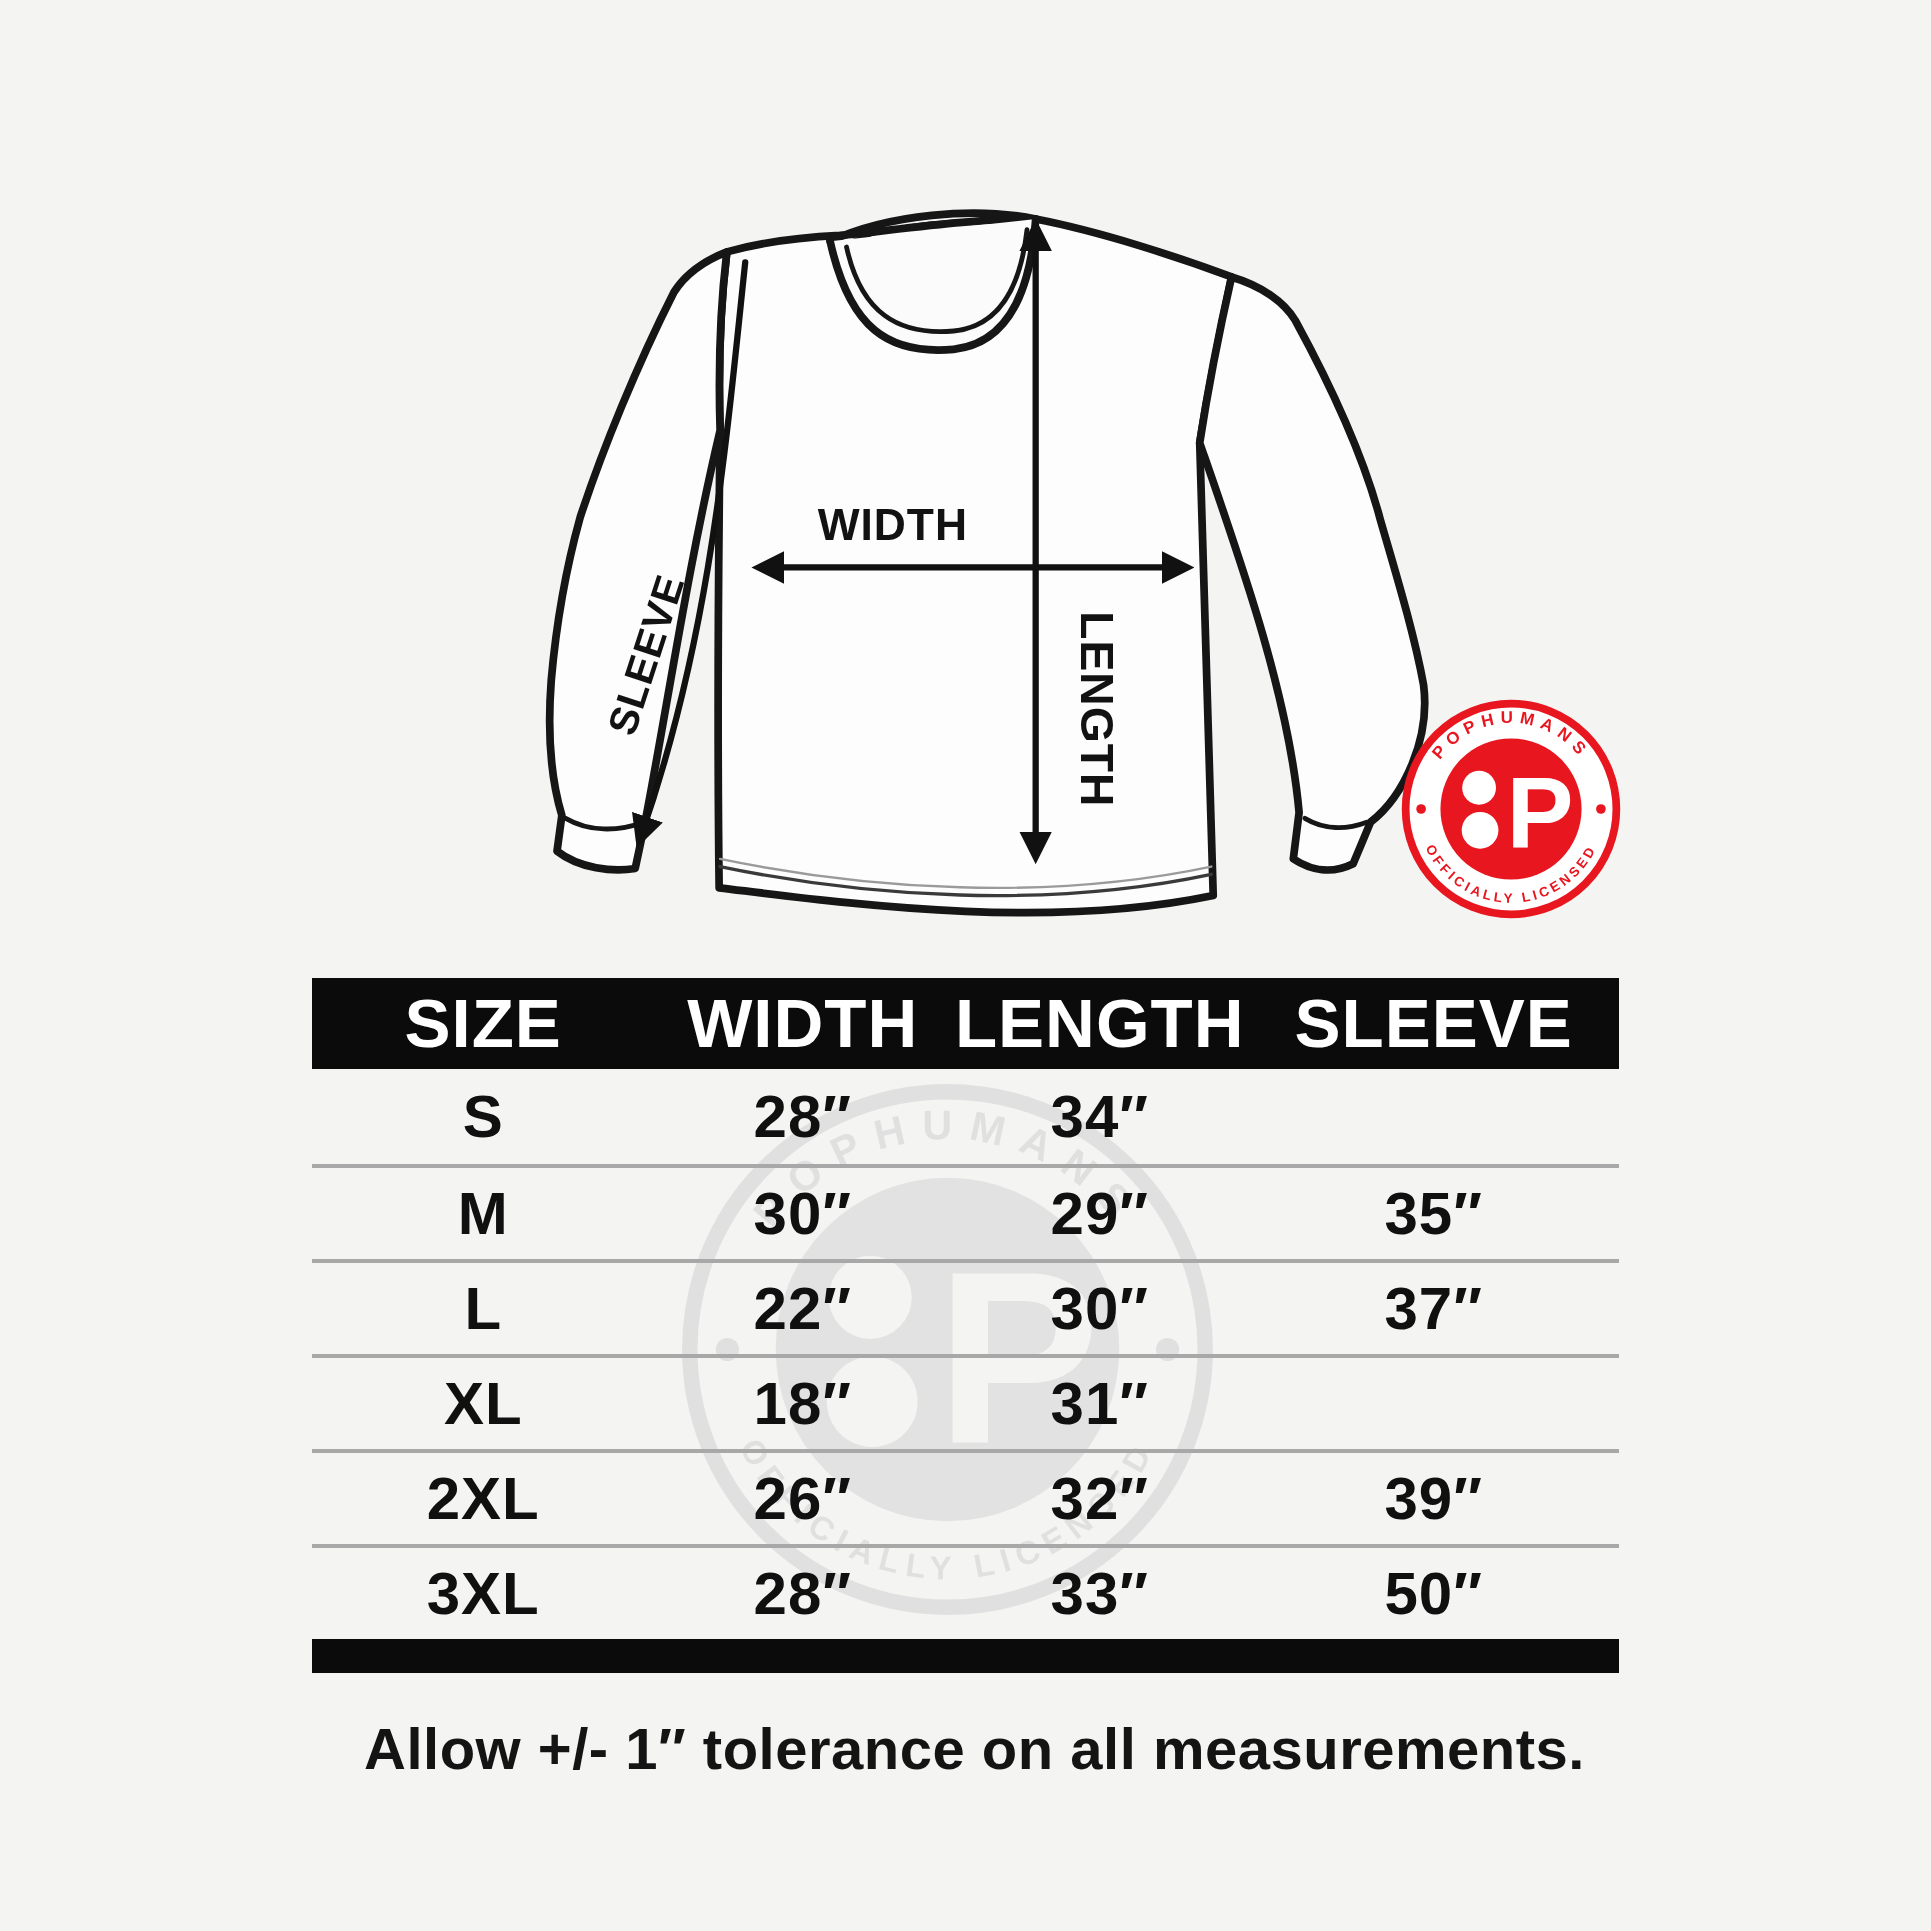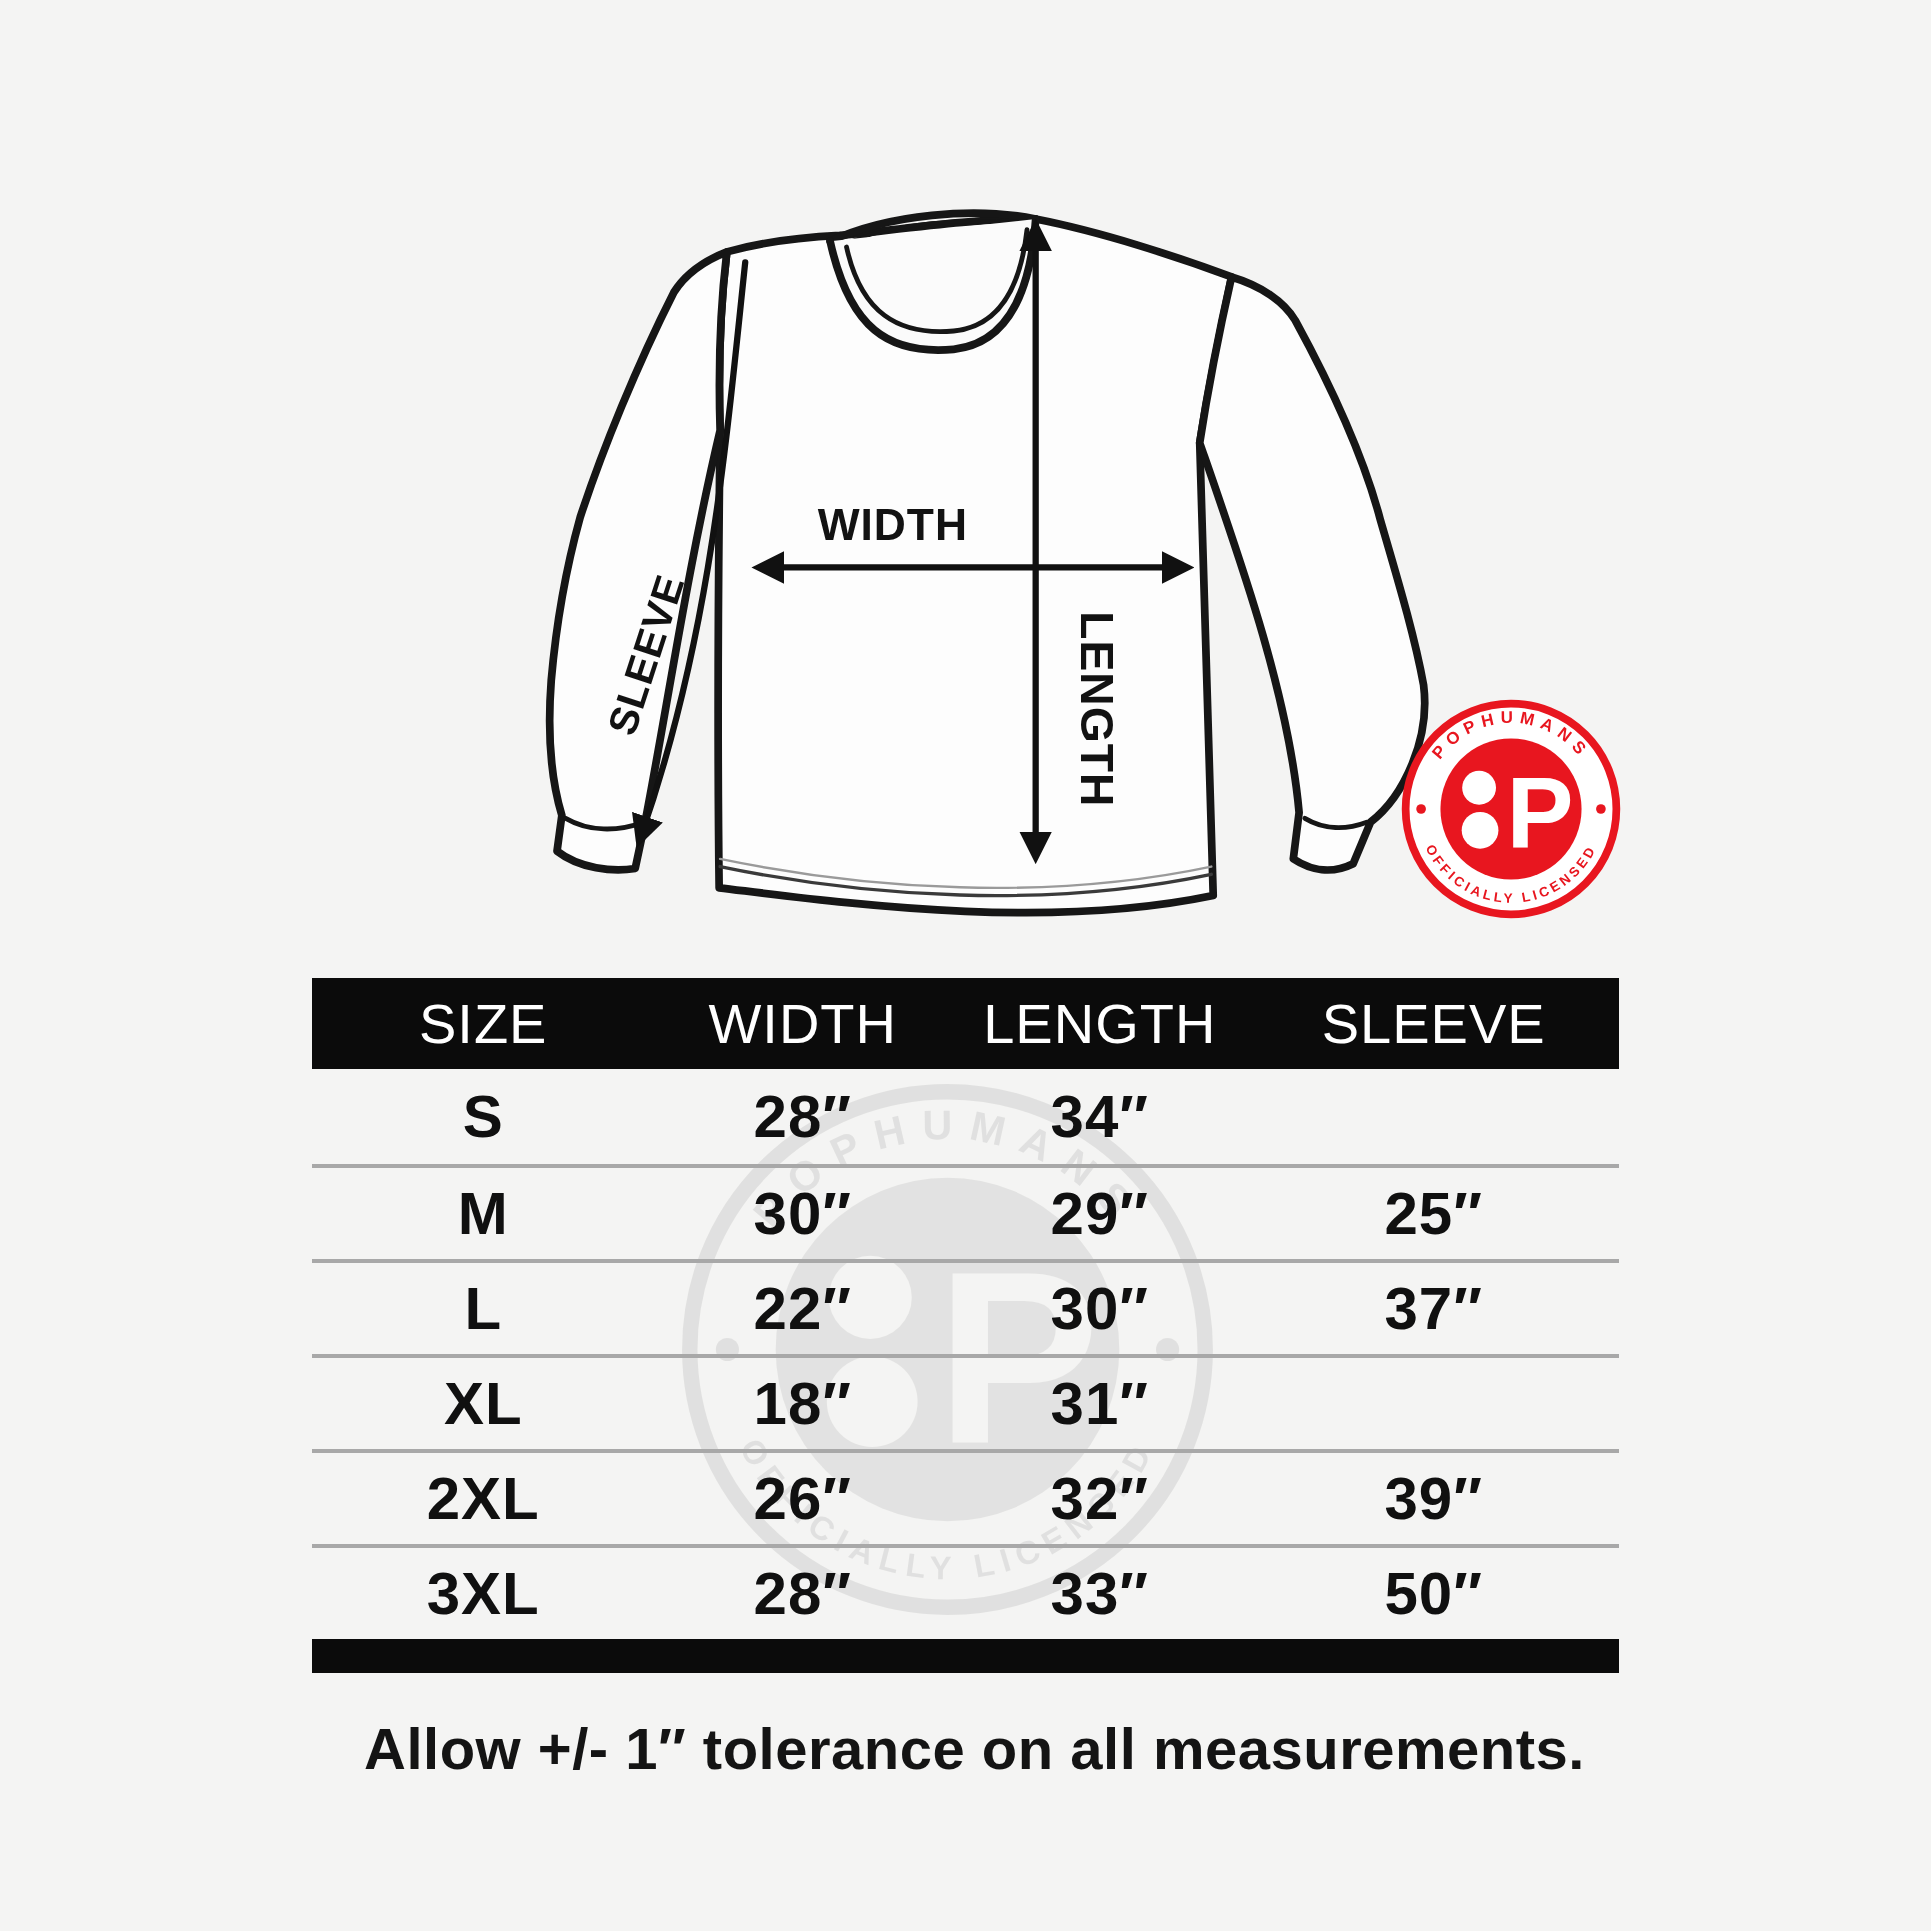--- a/index.html
+++ b/index.html
@@ -12,21 +12,21 @@
   svg.watermark { position:absolute; left:600px; top:1002px; width:695px; height:695px; }
   svg.badge     { position:absolute; left:1395px; top:693px; width:232px; height:232px; }
 
   .size-table { position:absolute; left:312px; top:978px; width:1307px; }
   .thead {
     height:91px; background:#0b0b0b; display:grid;
     grid-template-columns:26.2% 22.7% 22.75% 28.35%;
   }
   .thead .cell {
     display:flex; align-items:center; justify-content:center;
-    color:#ffffff; font-size:56px; font-weight:normal; letter-spacing:1px;text-align:center;
+    color:#ffffff; font-size:69px; font-weight:bold; letter-spacing:1px;text-align:center;
   }
   .tbody .trow {
     height:95px; display:grid;
     grid-template-columns:26.2% 22.7% 22.75% 28.35%;
     border-top:4.8px solid #a8a8a8;
   }
   .tbody .trow:first-child { border-top:none; }
   .tbody .cell {
     display:flex; align-items:center; justify-content:center;
     color:#101010; font-size:60px; font-weight:bold; letter-spacing:1px;
@@ -165,21 +165,21 @@
     <div class="tbody">
         <div class="trow">
           <div class="cell">S</div>
           <div class="cell">28″</div>
           <div class="cell">34″</div>
         </div>
         <div class="trow">
           <div class="cell">M</div>
           <div class="cell">30″</div>
           <div class="cell">29″</div>
-          <div class="cell">25″</div>
+          <div class="cell">35″</div>
         </div>
         <div class="trow">
           <div class="cell">L</div>
           <div class="cell">22″</div>
           <div class="cell">30″</div>
           <div class="cell">37″</div>
         </div>
         <div class="trow">
           <div class="cell">XL</div>
           <div class="cell">18″</div>

